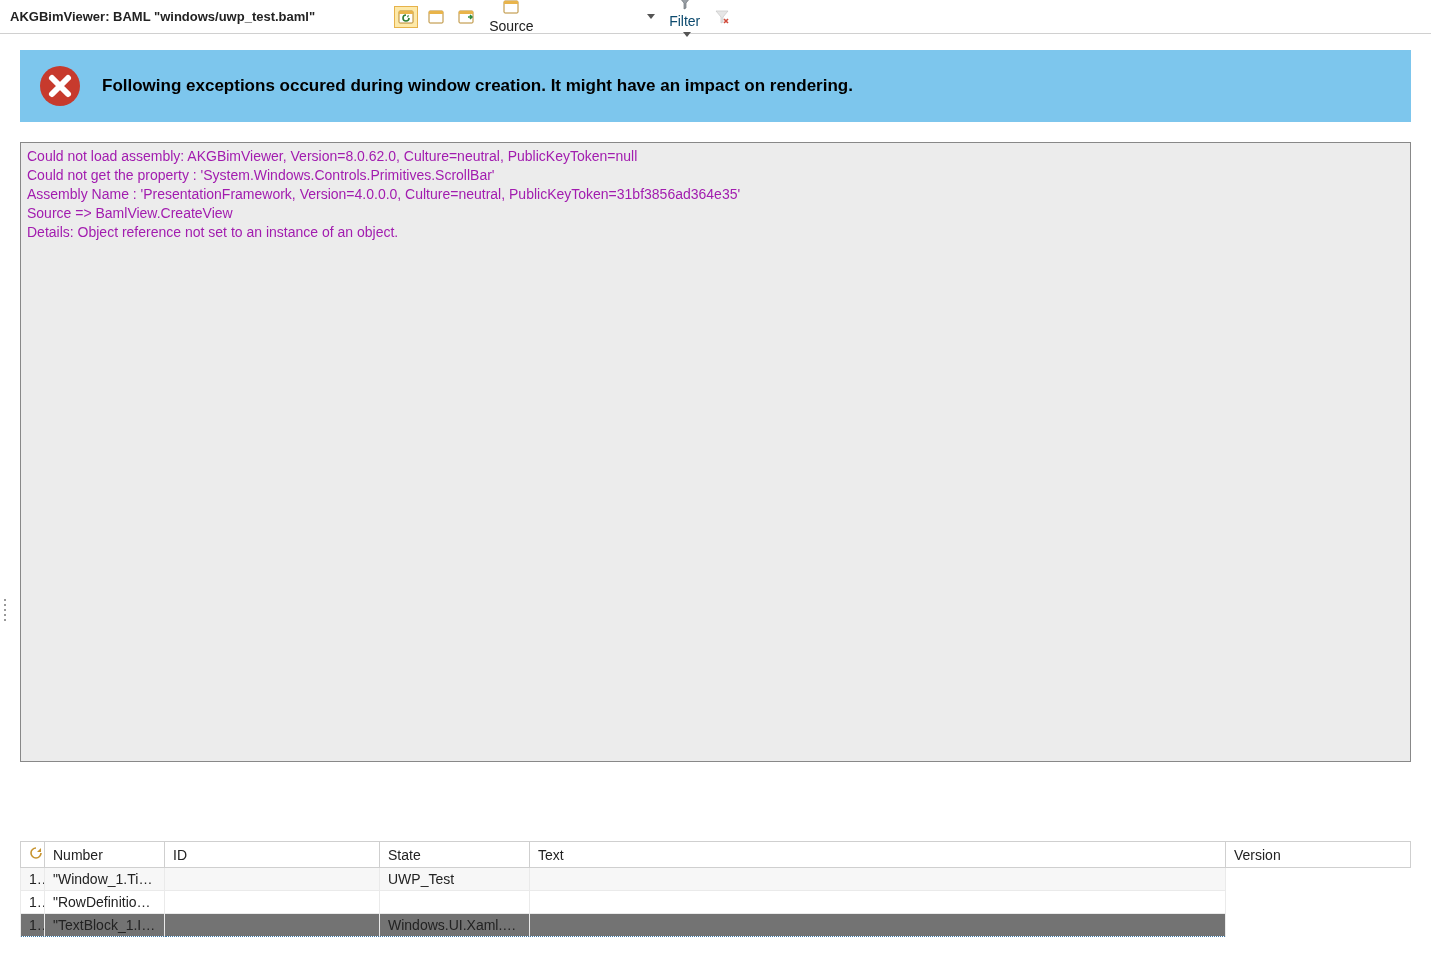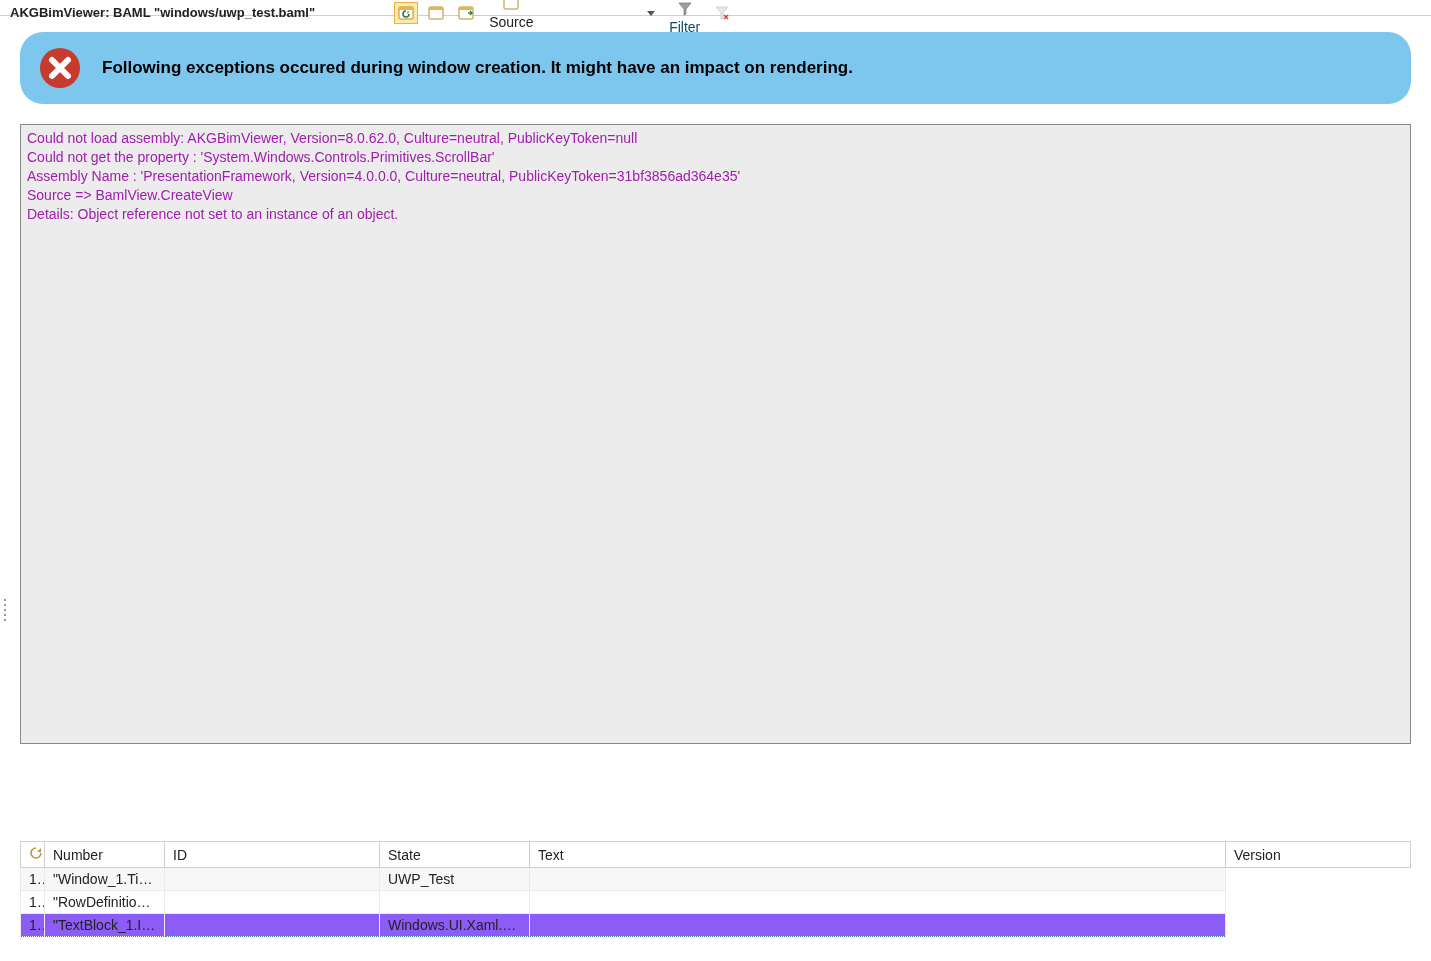--- a/index.html
+++ b/index.html
@@ -8,22 +8,22 @@
   font-size: 13px;
   background: #fff;
   width: 1431px;
   height: 961px;
   overflow: hidden;
   display: flex;
   flex-direction: column;
 }
 .toolbar {
   display: flex;
-  align-items: flex-start;
-  height: 16px;
+  align-items: center;
+  height: 34px;
   padding: 2px 4px;
   gap: 4px;
   border-bottom: 1px solid #d0d0d0;
 }
 .tab {
   font-weight: bold;
   font-size: 13px;
   padding: 3px 10px 3px 6px;
   color: #222;
   white-space: nowrap;
@@ -73,21 +73,20 @@
   cursor: pointer;
   flex-direction: column;
 }
 .error-banner {
   margin: 16px 20px 8px 20px;
   background: #7dc6ed;
   display: flex;
   align-items: center;
   padding: 14px 18px;
   gap: 20px;
-  border-radius: 23px;
 }
 .error-icon {
   width: 44px; height: 44px; flex-shrink: 0;
 }
 .error-text {
   font-weight: bold;
   font-size: 17px;
   color: #000;
   white-space: nowrap;
 }
@@ -128,21 +127,21 @@
   border: 1px solid #eaeaea;
   padding: 3px 8px;
   color: #222;
   white-space: nowrap;
   overflow: hidden;
   text-overflow: ellipsis;
 }
 .grid tbody tr:nth-child(odd) td { background: #f7f7f7; }
 .grid tbody tr:nth-child(even) td { background: #fff; }
 .grid tbody tr.selected td {
-  background: #8b5cf6;
+  background: #737373;
   border-top: 1px dotted #3a77a6;
   border-bottom: 1px dotted #3a77a6;
 }
 .col-refresh { width: 24px; }
 .col-number { width: 120px; }
 .col-id     { width: 215px; }
 .col-state  { width: 150px; }
 .col-text   { width: 696px; }
 .col-comment{ width: auto; }
 .refresh-cell {

